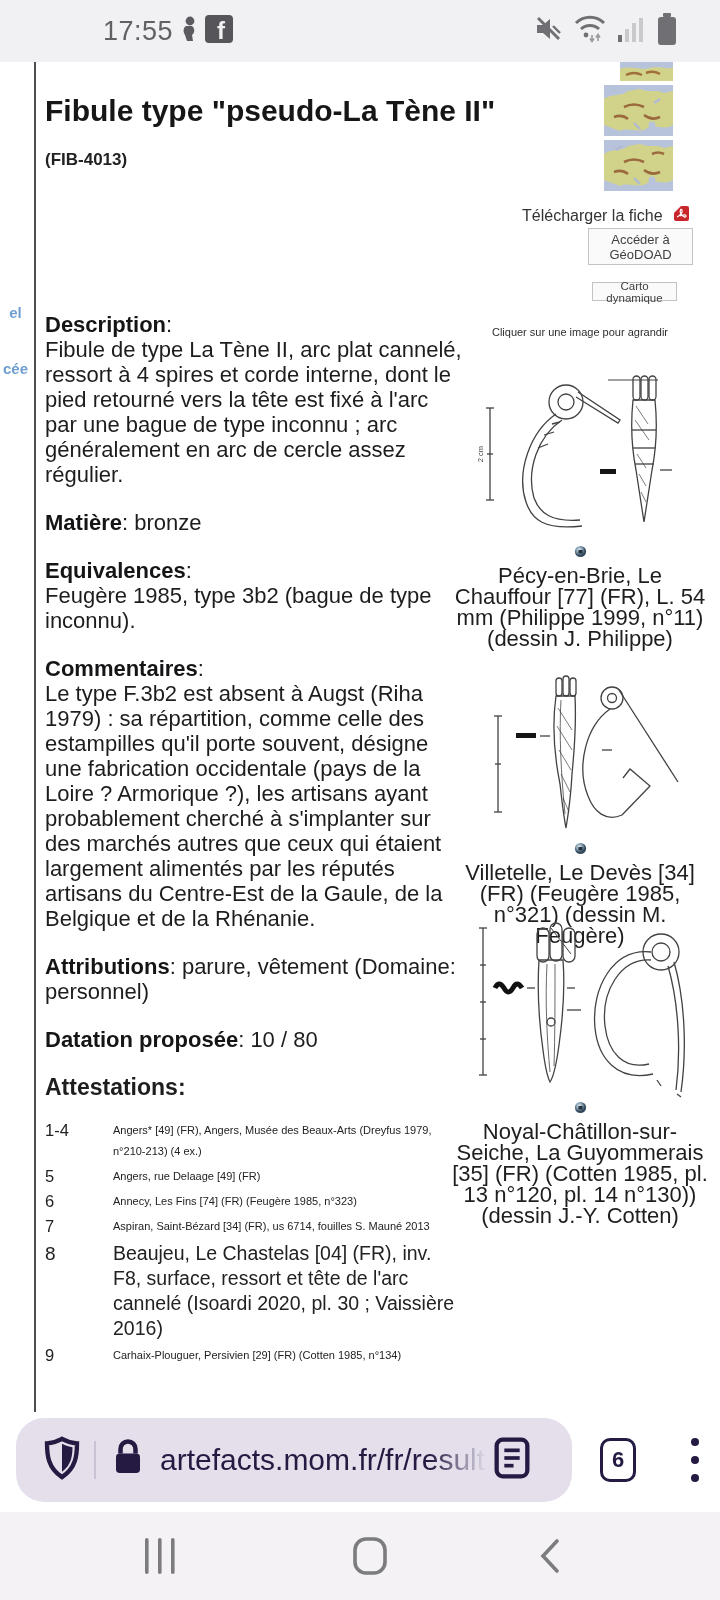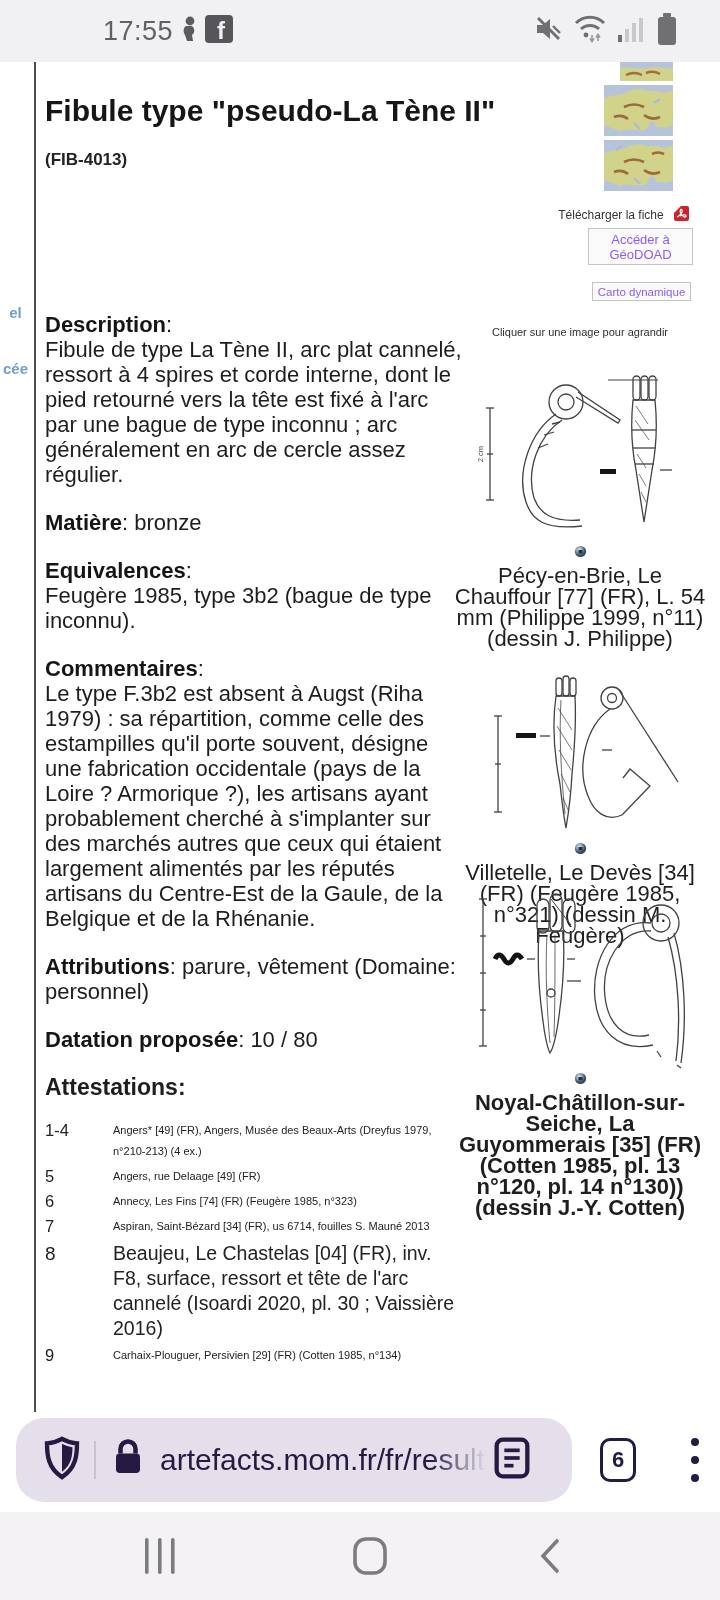--- a/index.html
+++ b/index.html
@@ -36,28 +36,28 @@
   .attest-head { font-size:23px; font-weight:bold; margin:10px 0 20px 0; }
   .attest-row { display:flex; margin-bottom:4px; }
   .attest-num { flex:0 0 68px; font-size:16.5px; line-height:21px; color:#222; }
   .attest-txt { flex:1; font-size:11px; line-height:21px; color:#222; }
   .attest-row.large .attest-num { font-size:19px; line-height:25px; }
   .attest-row.large .attest-txt { font-size:19.5px; line-height:25px; }
 
   
   .thumb { position:absolute; cursor:pointer; }
   .dl-line { position:absolute; left:455px; top:143px; width:235px; text-align:right;
-    font-size:12px; color:#333; }
+    font-size:16px; color:#333; }
   .dl-line span { vertical-align:middle; }
   .btn {
     position:absolute; background:#fafafa; border:1px solid #c3c3c3;
-    text-align:center; color:#8b5cf6; display:flex; align-items:center; justify-content:center;
+    text-align:center; color:#404040; display:flex; align-items:center; justify-content:center;
   }
   .btn-geodoad { left:588px; top:166px; width:105px; height:37px; font-size:13px; line-height:15px; }
-  .btn-carto  { left:592px; top:220px; width:99px; height:19px; font-size:11.5px; }
+  .btn-carto  { left:592px; top:220px; width:85px; height:19px; font-size:11.5px; }
   .click-hint { position:absolute; left:455px; top:264px; width:250px; text-align:center;
     font-size:11px; color:#2e2e2e; }
 
   .figure { position:absolute; left:452px; width:256px; text-align:center; }
   .fig-draw { display:block; margin:0 auto; cursor:pointer; }
   .fig-zoom { display:block; margin:2px auto 3px auto; cursor:pointer; }
   .fig-cap { font-size:22px; line-height:21px; color:#1e1e20; }
 
   
   .urlbar-strip { position:absolute; left:0; top:1412px; width:720px; height:100px; background:#ffffff; }
@@ -311,21 +311,21 @@
       </svg>
       <span class="fig-zoom">
         <svg width="13" height="13" viewBox="0 0 13 13">
             <circle cx="6.5" cy="6.5" r="5.6" fill="url(#zg1)"></circle>
             <rect x="4.5" y="5" width="4" height="3.4" fill="#20303d"></rect>
           </svg>
       </span>
       <div class="fig-cap">Villetelle, Le Devès [34] (FR) (Feugère 1985, n°321) (dessin M. Feugère)</div>
     </div>
 
-    <div class="figure" style="top:809px;font-weight:bold;">
+    <div class="figure" style="top:838px;">
       <svg class="fig-draw" width="250" height="198" viewBox="0 0 250 198">
         <g stroke="#424242" stroke-width="1.3" fill="none">
           <line x1="28" y1="28" x2="28" y2="175"></line>
             <line x1="24" y1="28" x2="32" y2="28"></line>
             <line x1="24" y1="175" x2="32" y2="175"></line>
             <line x1="25" y1="65" x2="31" y2="65"></line>
             <line x1="25" y1="102" x2="31" y2="102"></line>
             <line x1="25" y1="139" x2="31" y2="139"></line>
           <rect x="82" y="28" width="12" height="34" rx="6"></rect>
             <rect x="95" y="23" width="12" height="38" rx="6"></rect>

